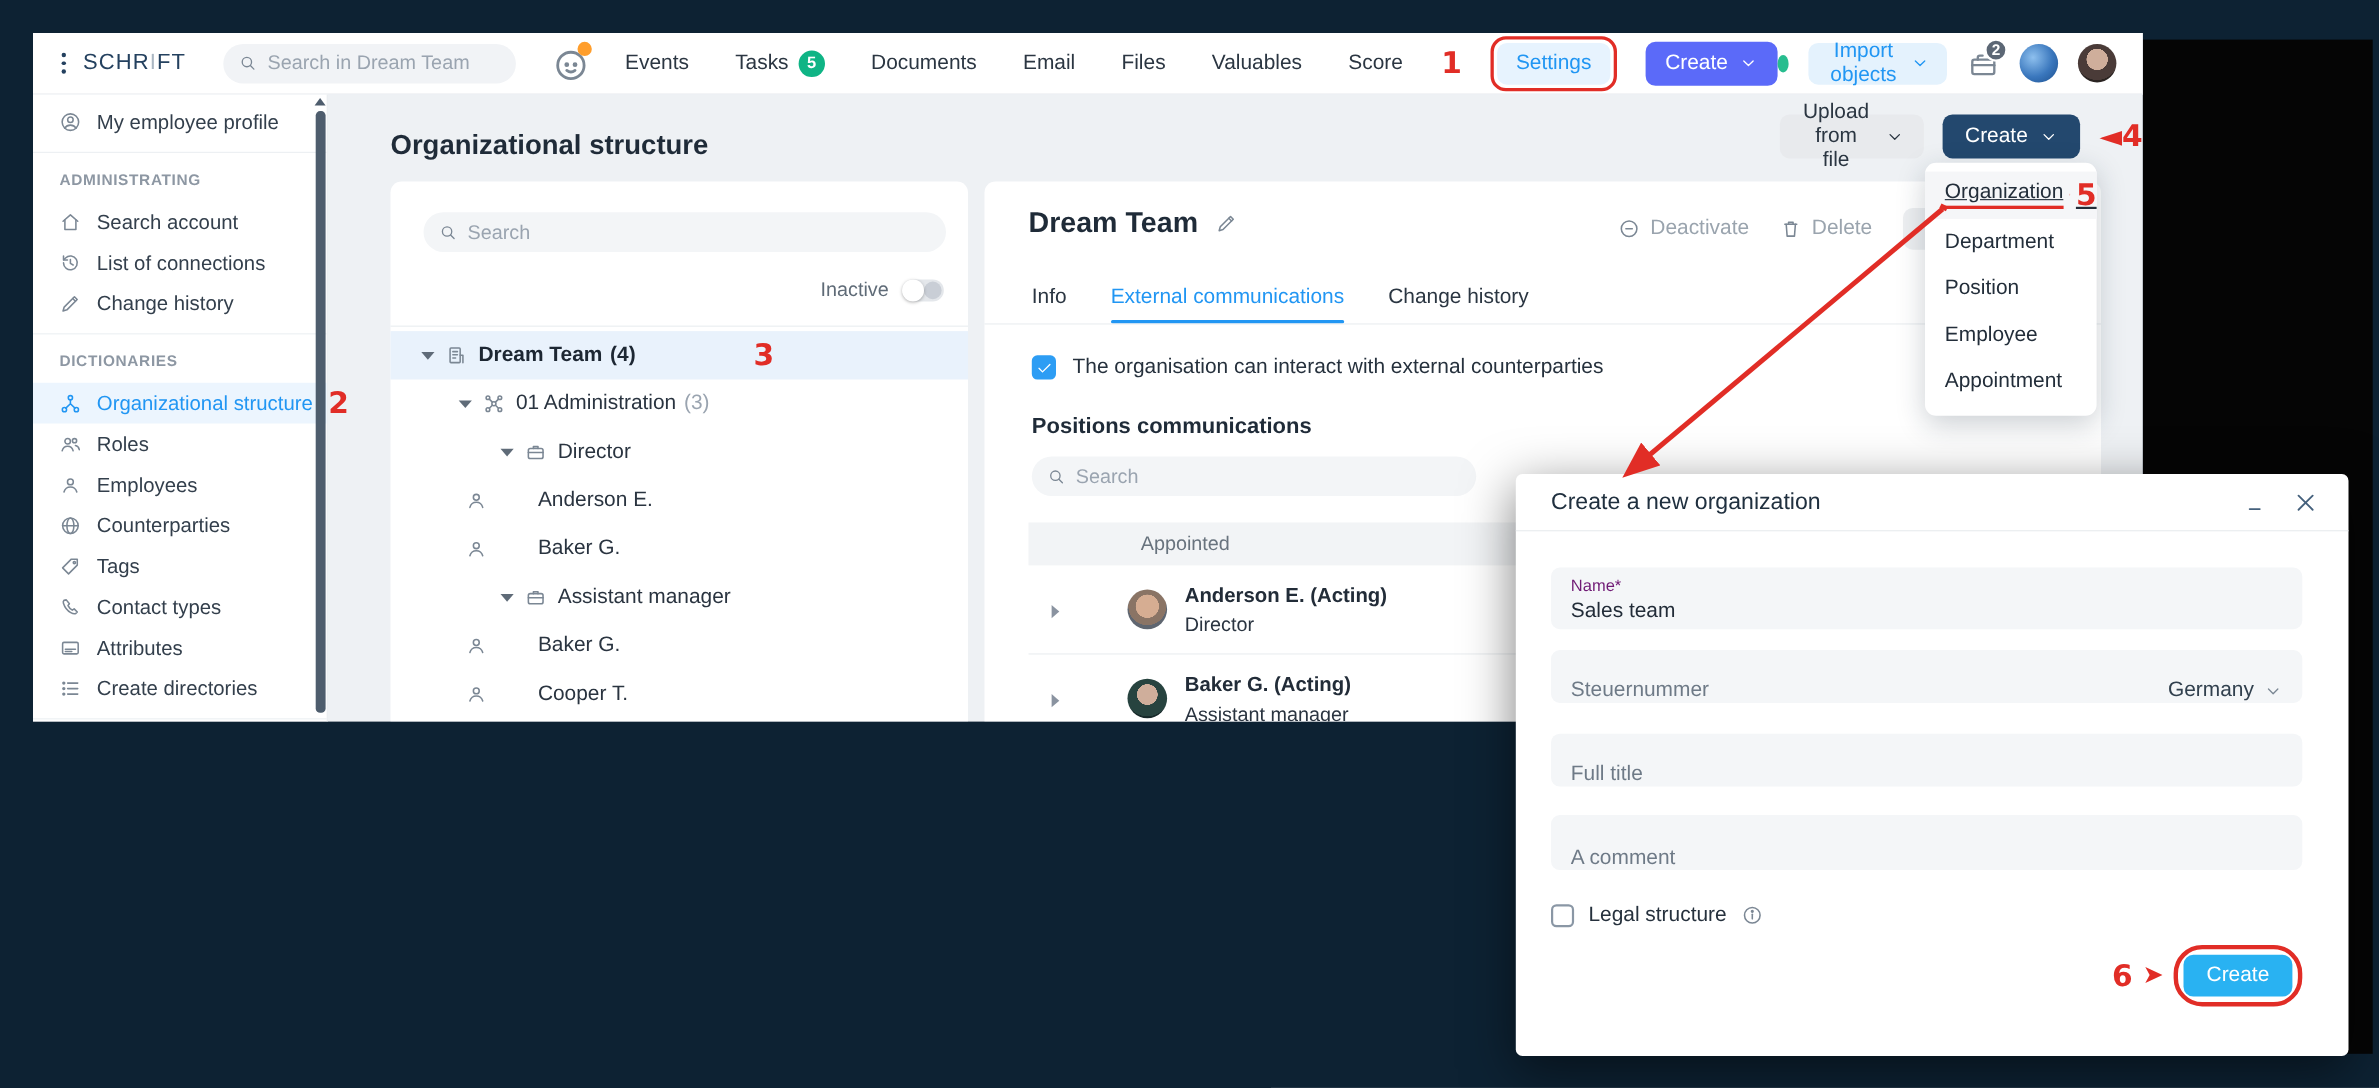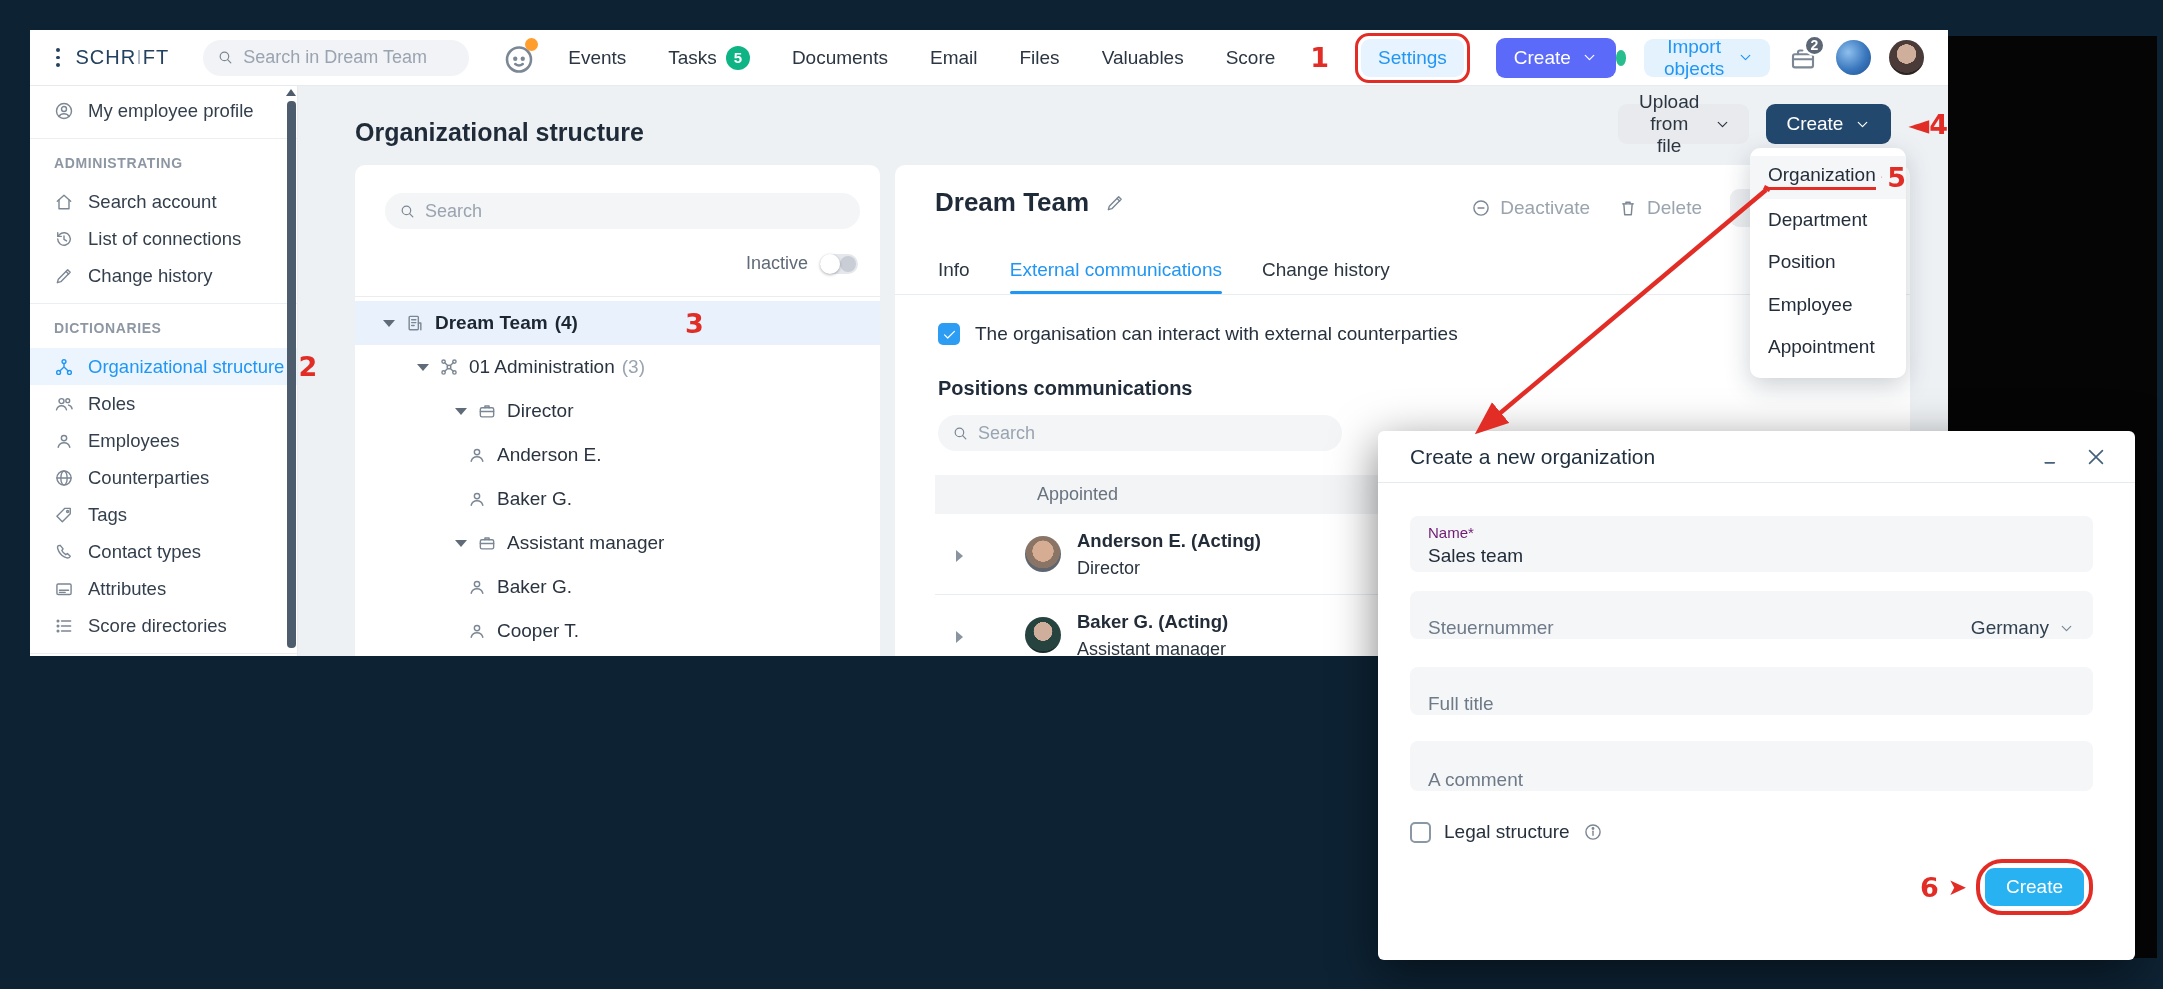--- a/index.html
+++ b/index.html
@@ -70,21 +70,21 @@
   .inactive-row { position:absolute; top:88px; right:22px; display:flex; align-items:center; gap:12px; }
   .inactive-label { font-size:18px; color:#5f6b77; }
   .toggle { width:38px; height:20px; border-radius:10px; background:#e4e7eb; position:relative; cursor:pointer; }
   .toggle .knob { position:absolute; left:0; top:0; width:20px; height:20px; border-radius:50%; background:#fff; box-shadow:0 1px 3px rgba(0,0,0,.3); }
   .toggle .end { position:absolute; right:2px; top:2px; width:16px; height:16px; border-radius:50%; background:#c9ced6; }
   .tree-div { position:absolute; left:0; right:0; top:131px; border-top:1px solid #e9edf0; }
   .tree-rows { position:absolute; left:0; right:0; top:136px; }
   .tree-row { height:44px; display:flex; align-items:center; font-size:19px; color:#2a3440; cursor:pointer; position:relative; }
   .tree-row.selected { background:#e9f2fc; }
   .tree-row.selected .tlabel { font-weight:bold; color:#1d2733; }
-  .d0 { padding-left:28px; } .d1 { padding-left:62px; } .d2 { padding-left:100px; } .d3 { padding-left:112px; }
+  .d0 { padding-left:28px; } .d1 { padding-left:62px; } .d2 { padding-left:100px; } .d3 { padding-left:68px;gap:36px; }
   .caret-box { width:22px; flex:none; display:flex; align-items:center; }
   .tri-down { width:0; height:0; border-left:6px solid transparent; border-right:6px solid transparent; border-top:7px solid #5f6b78; }
   .tri-right { width:0; height:0; border-top:6px solid transparent; border-bottom:6px solid transparent; border-left:7px solid #8a93a0; }
   .ic-box { width:30px; flex:none; display:flex; align-items:center; }
   .count { margin-left:7px; } .count.gray { color:#9aa4b0; } .count.dark { font-weight:bold; color:#1d2733; }
 
   
   .dp-title-row { position:absolute; left:40px; top:22px; display:flex; align-items:center; gap:16px; }
   .dp-title { font-size:26px; font-weight:bold; color:#1f2b38; }
   .dp-actions { position:absolute; right:98px; top:24px; display:flex; align-items:center; gap:28px; }
@@ -103,21 +103,21 @@
   .tbl-head { position:absolute; left:40px; right:0; top:310px; height:39px; background:#f2f4f6; display:flex; align-items:center; padding-left:102px; font-size:18px; color:#68737e; }
   .ap-row { position:absolute; left:40px; right:0; height:81px; border-bottom:1px solid #e9edf0; cursor:pointer; }
   .ap-row .tri-right { position:absolute; left:21px; top:36px; }
   .ap-av { position:absolute; left:90px; top:22px; width:36px; height:36px; border-radius:50%; }
   .ap-name { position:absolute; left:142px; top:16px; font-size:18.5px; font-weight:bold; color:#222c38; }
   .ap-role { position:absolute; left:142px; top:44px; font-size:18px; color:#2a3440; }
 
   
   .dropdown { position:absolute; left:1720px; top:118px; width:156px; height:230px; background:#fff; border-radius:10px; box-shadow:0 8px 26px rgba(25,39,57,.22); z-index:50; padding:8px 0; }
   .dd-item { height:42.5px; display:flex; align-items:center; padding-left:18px; font-size:19px; color:#232e3a; cursor:pointer; gap:5px; }
-  .dd-item.hover { background:#f5f6f8; }
+  .dd-item.hover { background:#f5f6f8;text-decoration:underline; }
   .dd-item.hover .dd-label { border-bottom:3px solid #e12d26; padding-bottom:1px; }
 
   
   .modal { position:absolute; left:1378px; top:431px; width:757px; height:529px; background:#fff; border-radius:6px; box-shadow:0 12px 46px rgba(0,0,0,.5); z-index:60; }
   .m-head { height:52px; display:flex; align-items:center; padding:0 28px 0 32px; border-bottom:1px solid #e8ebee; }
   .m-title { font-size:21px; color:#20303f; }
   .m-win { margin-left:auto; display:flex; align-items:center; gap:24px; color:#44607c; }
   .m-min, .m-close { cursor:pointer; display:flex; align-items:center; }
   .m-body { padding:33px 42px 0 32px; }
   .field { background:#f4f6f8; border-radius:8px; width:100%; }
@@ -328,21 +328,21 @@
         </svg>
       <span>Attributes</span>
     </div>
     <div class="side-item">
       <svg class="ic" viewBox="0 0 24 24">
           <path d="M9 6h11M9 12h11M9 18h11"></path>
           <circle cx="4.8" cy="6" r="1" fill="#7b8794"></circle>
           <circle cx="4.8" cy="12" r="1" fill="#7b8794"></circle>
           <circle cx="4.8" cy="18" r="1" fill="#7b8794"></circle>
         </svg>
-      <span>Score directories</span>
+      <span>Create directories</span>
     </div>
     <div class="side-div"></div>
     <div class="side-scroll">
       <span class="up"></span>
       <span class="thumb"></span>
     </div>
   </div>
 
   <div class="main">
     <div class="page-title">Organizational structure</div>

